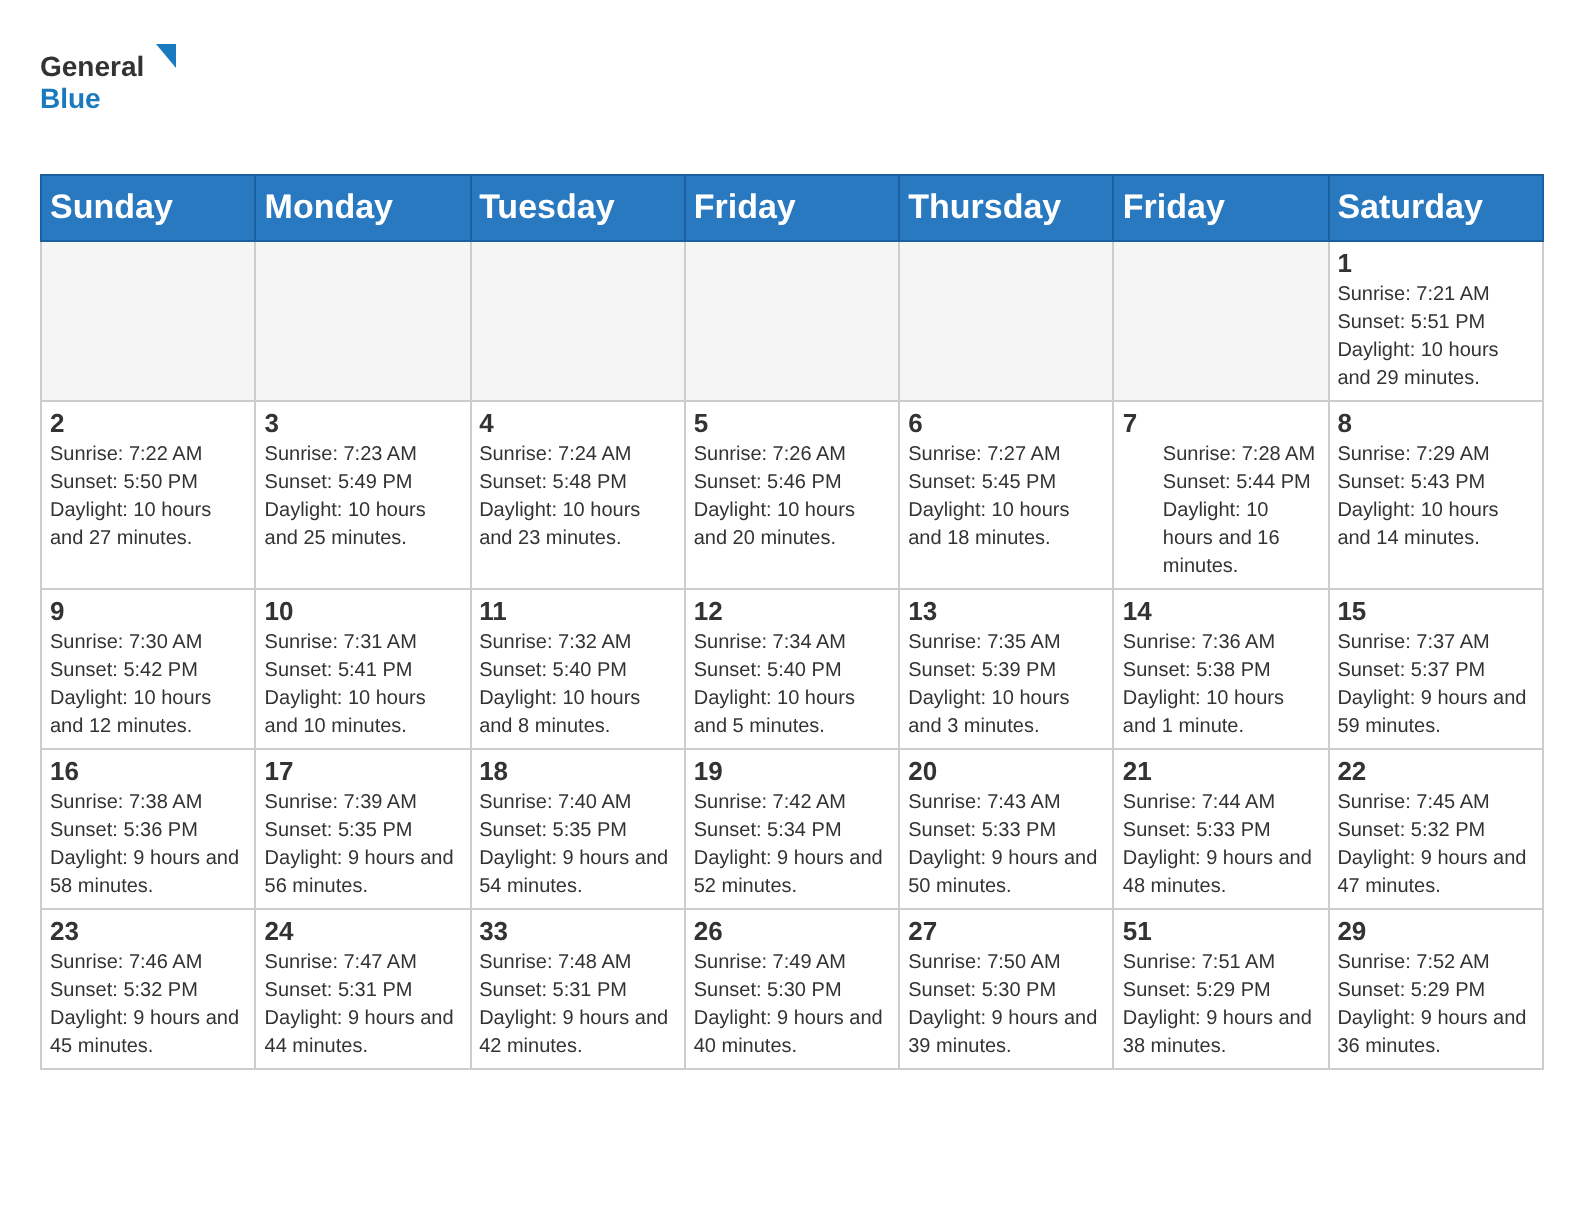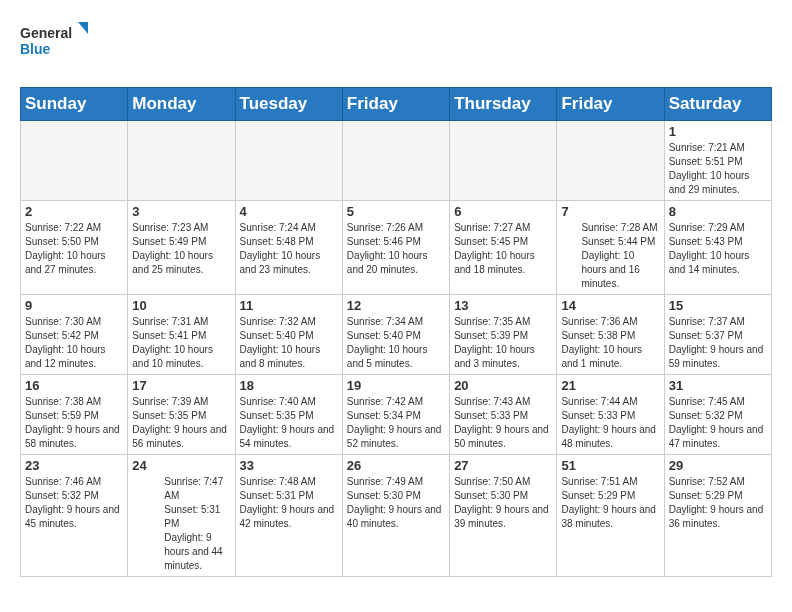--- a/index.html
+++ b/index.html
@@ -204,21 +204,21 @@
           <div class="day-number">15</div>
           <div class="day-info" style="white-space: pre-line;">Sunrise: 7:37 AM
 Sunset: 5:37 PM
 Daylight: 9 hours and 59 minutes.</div>
         </td>
       </tr>
       <tr>
         <td>
           <div class="day-number">16</div>
           <div class="day-info" style="white-space: pre-line;">Sunrise: 7:38 AM
-Sunset: 5:59 PM
+Sunset: 5:36 PM
 Daylight: 9 hours and 58 minutes.</div>
         </td>
         <td>
           <div class="day-number">17</div>
           <div class="day-info" style="white-space: pre-line;">Sunrise: 7:39 AM
 Sunset: 5:35 PM
 Daylight: 9 hours and 56 minutes.</div>
         </td>
         <td>
           <div class="day-number">18</div>
@@ -238,36 +238,36 @@
 Sunset: 5:33 PM
 Daylight: 9 hours and 50 minutes.</div>
         </td>
         <td>
           <div class="day-number">21</div>
           <div class="day-info" style="white-space: pre-line;">Sunrise: 7:44 AM
 Sunset: 5:33 PM
 Daylight: 9 hours and 48 minutes.</div>
         </td>
         <td>
-          <div class="day-number">31</div>
+          <div class="day-number">22</div>
           <div class="day-info" style="white-space: pre-line;">Sunrise: 7:45 AM
 Sunset: 5:32 PM
 Daylight: 9 hours and 47 minutes.</div>
         </td>
       </tr>
       <tr>
         <td>
           <div class="day-number">23</div>
           <div class="day-info" style="white-space: pre-line;">Sunrise: 7:46 AM
 Sunset: 5:32 PM
 Daylight: 9 hours and 45 minutes.</div>
         </td>
         <td>
           <div class="day-number">24</div>
-          <div class="day-info" style="white-space: pre-line; margin-left: 32px;">Sunrise: 7:47 AM
+          <div class="day-info" style="white-space: pre-line;">Sunrise: 7:47 AM
 Sunset: 5:31 PM
 Daylight: 9 hours and 44 minutes.</div>
         </td>
         <td>
           <div class="day-number">33</div>
           <div class="day-info" style="white-space: pre-line;">Sunrise: 7:48 AM
 Sunset: 5:31 PM
 Daylight: 9 hours and 42 minutes.</div>
         </td>
         <td>

